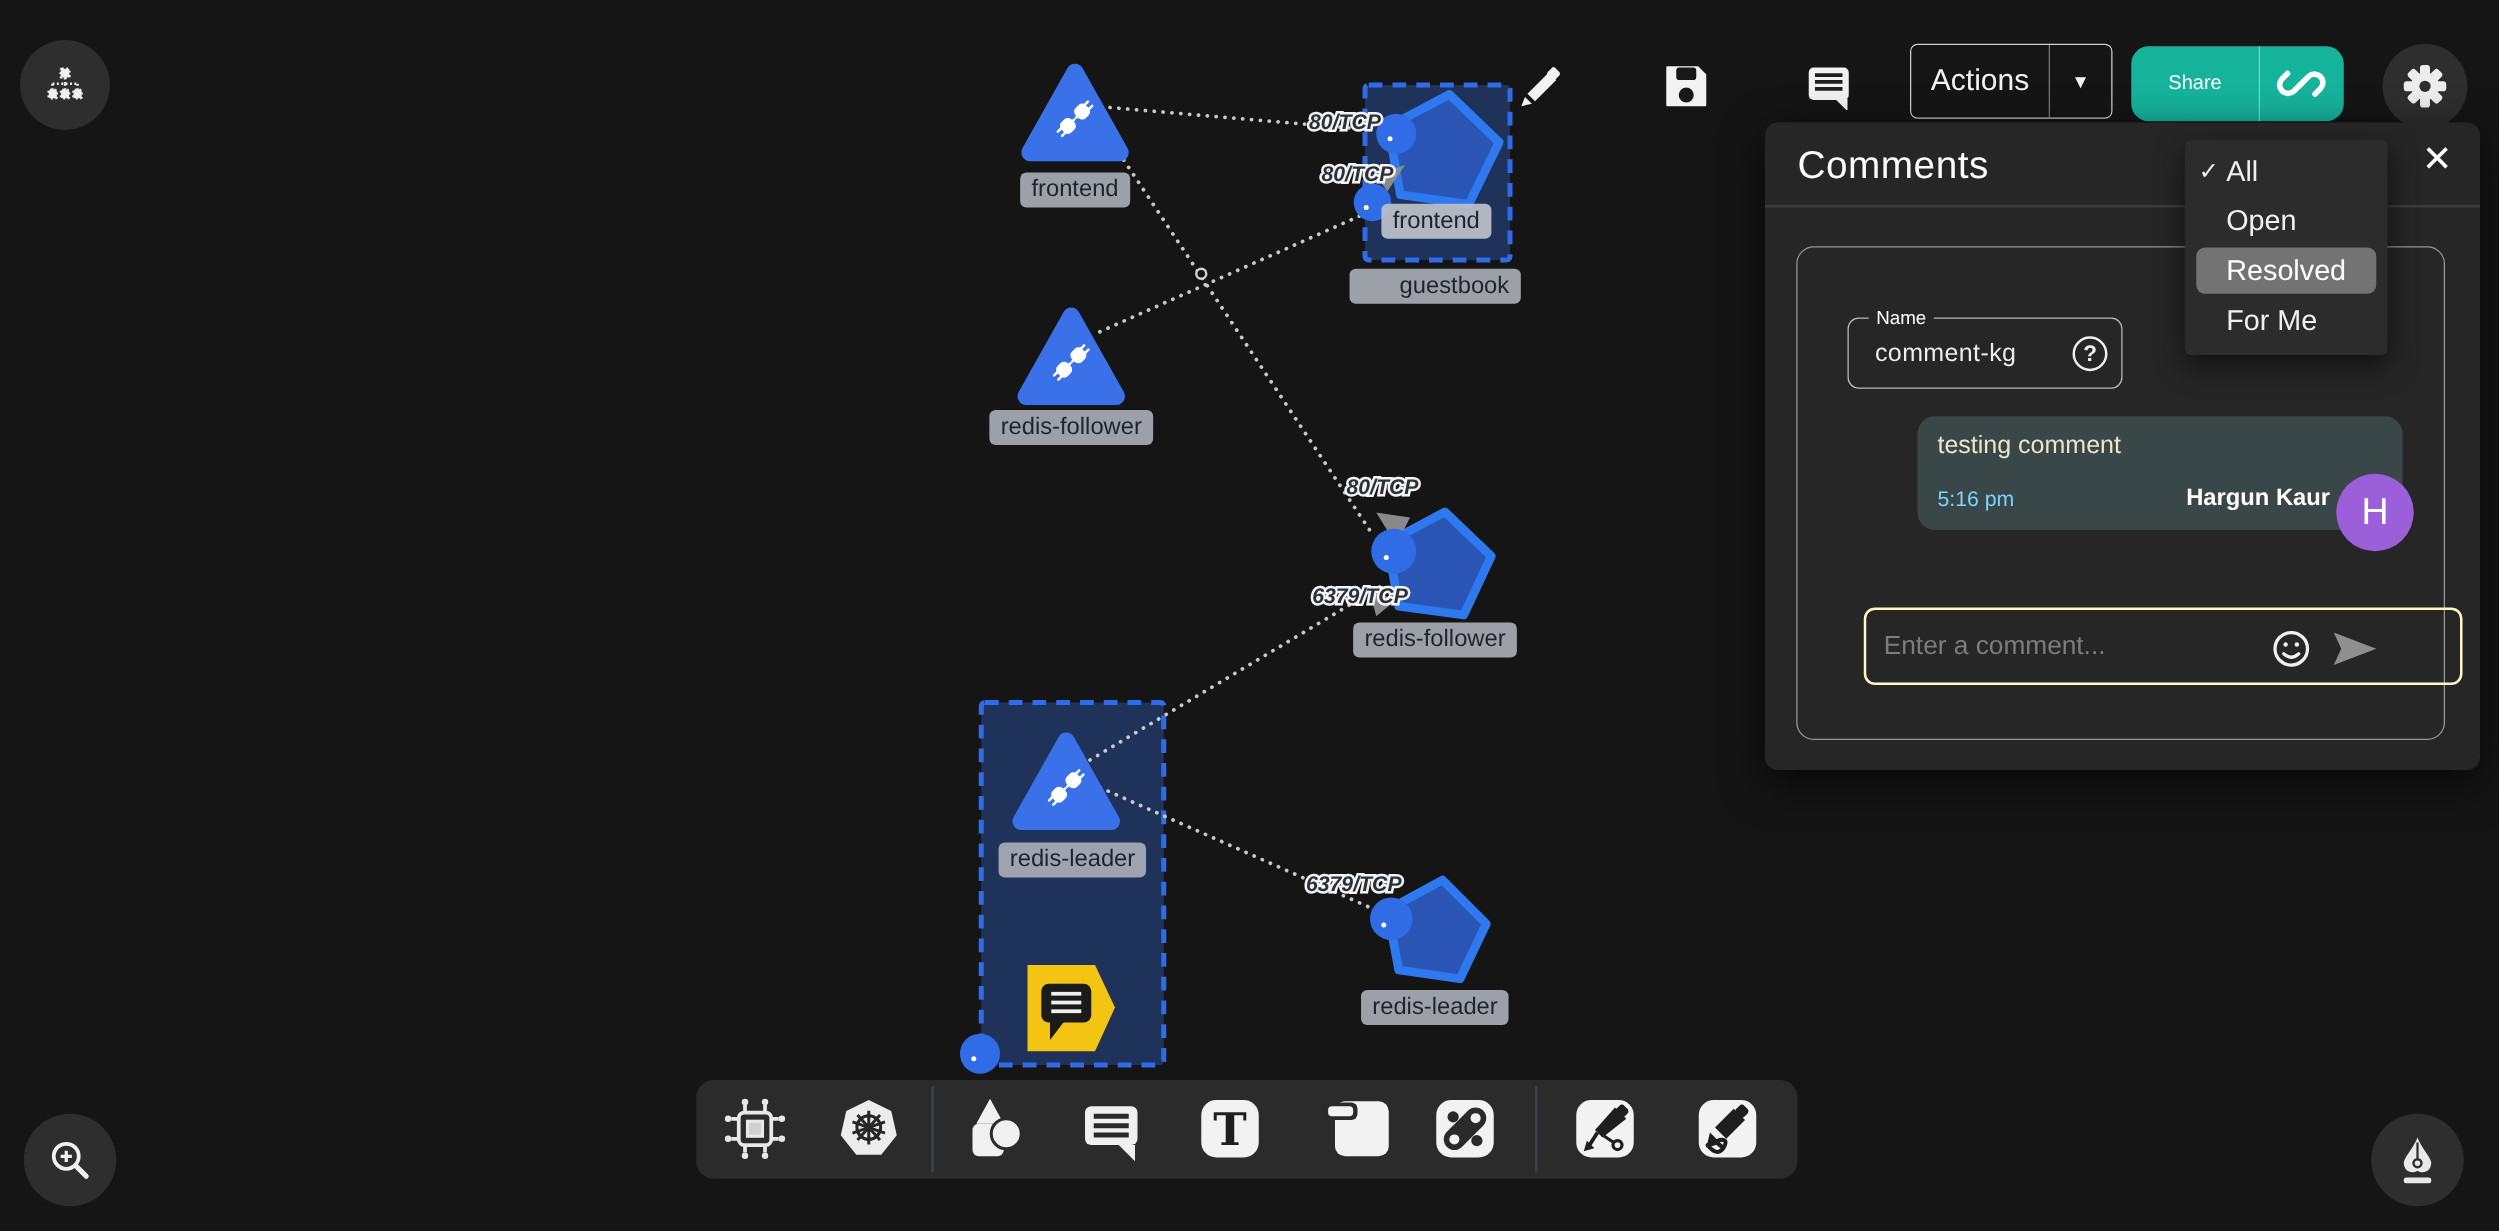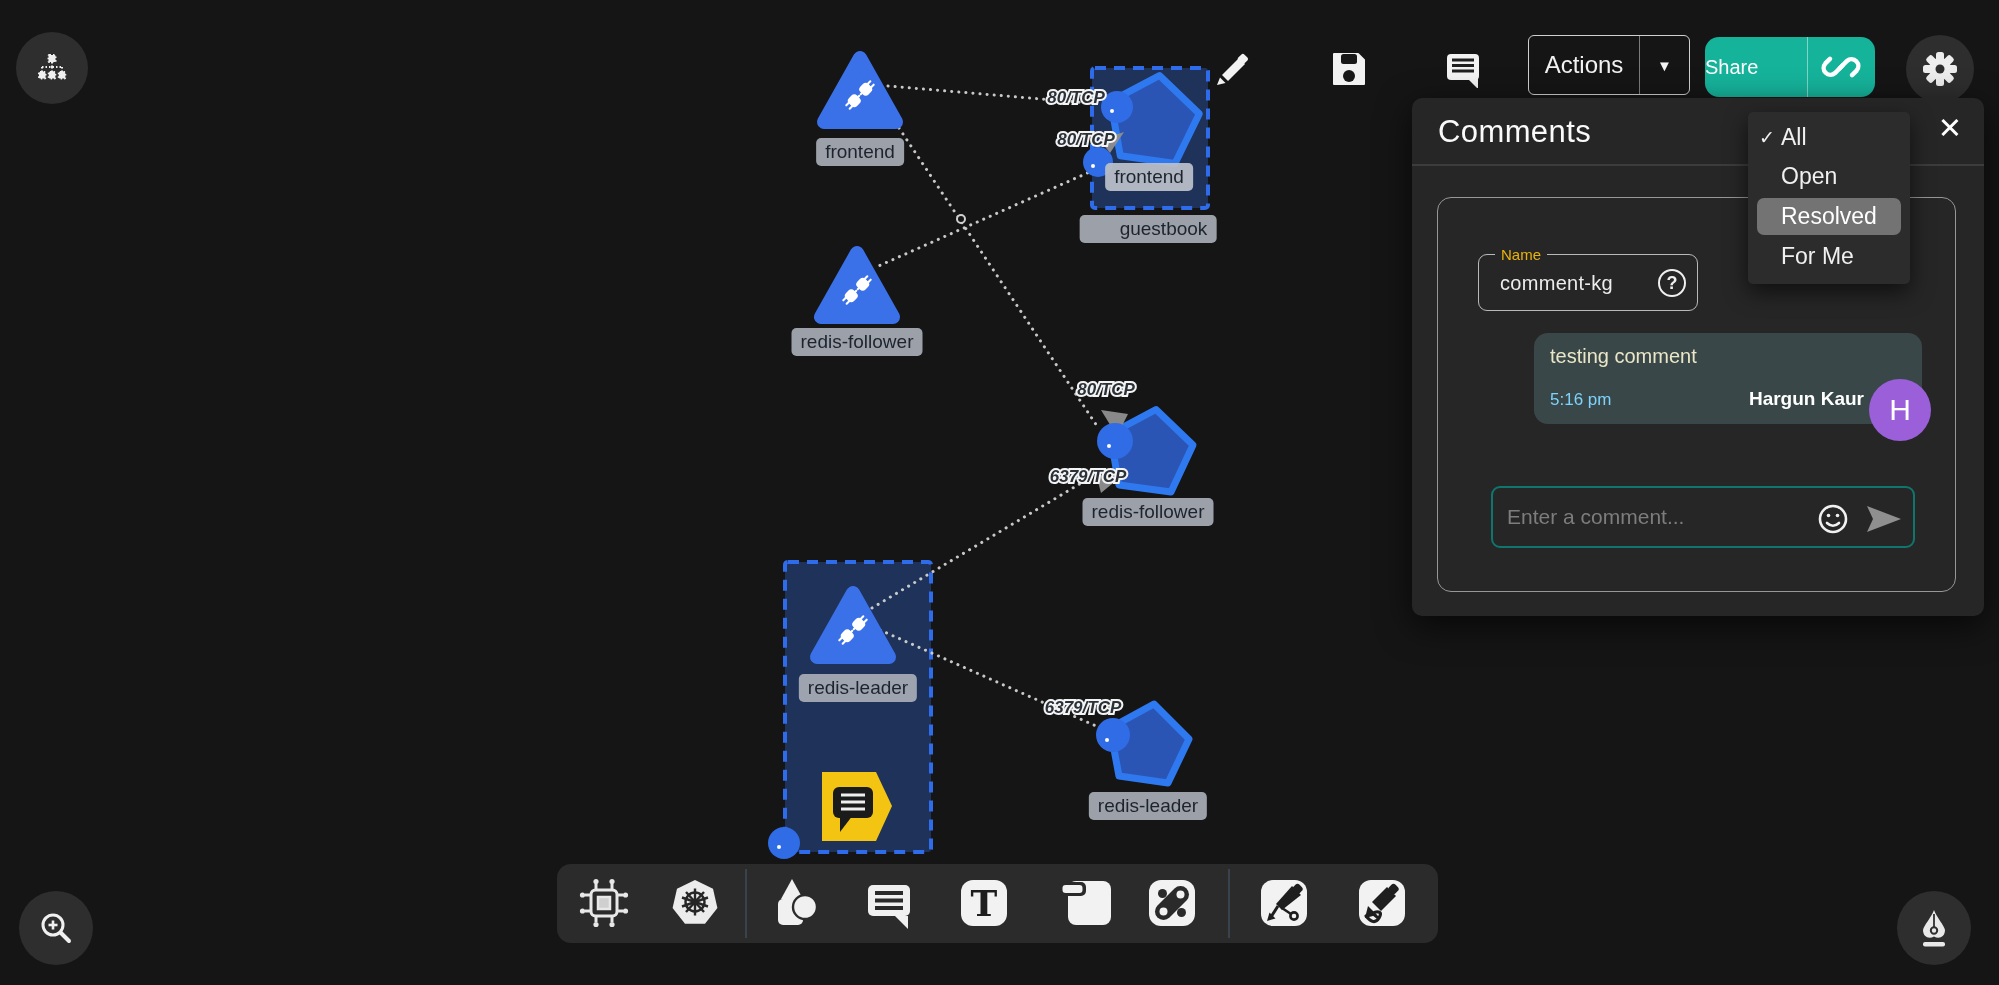--- a/index.html
+++ b/index.html
@@ -26,48 +26,48 @@
 
   
   .top-icon { position:absolute; z-index:6; cursor:pointer; }
   #actions-btn { position:absolute; left:1528px; top:35px; width:162px; height:60px; z-index:6;
     border:1.5px solid #cfcfcf; border-radius:6px; display:flex; align-items:center; color:#f2f2f2; cursor:pointer; }
   #actions-btn .lbl { width:110px; text-align:center; font-size:24px; }
   #actions-btn .sep { width:1px; height:100%; background:rgba(207,207,207,.55); }
   #actions-btn .caret { flex:1; text-align:center; font-size:15px; }
   #share-btn { position:absolute; left:1705px; top:37px; width:170px; height:60px; z-index:6;
     background:#16b39b; border-radius:14px; display:flex; align-items:center; color:#fff; cursor:pointer; }
-  #share-btn .lbl { width:102px; text-align:left; font-size:20px; }
+  #share-btn .lbl { width:102px; text-align:center; font-size:16px; }
   #share-btn .sep { width:1px; height:100%; background:rgba(255,255,255,.45); }
 
   
   #comments-panel { position:absolute; left:1412px; top:98px; width:572px; height:518px;
     background:#262626; border-radius:10px; box-shadow:0 10px 34px rgba(0,0,0,.65); z-index:10; }
   #panel-header { position:relative; height:68px; border-bottom:2px solid #3c3c3c; }
   #panel-title { position:absolute; left:26px; top:16px; font-size:31px; color:#fafafa; letter-spacing:.4px; }
   #panel-close { position:absolute; right:22px; top:16px; font-size:29px; color:#fff; cursor:pointer; line-height:1; }
   #panel-content { position:absolute; left:25px; top:99px; width:519px; height:395px;
     border:1px solid #979797; border-radius:14px; }
   #name-fieldset { position:absolute; left:40px; top:56px; width:220px; height:57px;
     border:1px solid #b9b9b9; border-radius:9px; }
   #name-legend { position:absolute; left:16px; top:-9px; background:#262626; padding:0 6px;
-    font-size:15px; color:#eab308; }
+    font-size:15px; color:#ffffff; }
   #name-value { position:absolute; left:21px; top:17px; font-size:20px; color:#ececec; letter-spacing:.3px; }
   #name-help { position:absolute; right:11px; top:14px; width:28px; height:28px; border:2.5px solid #efefef;
     border-radius:50%; color:#efefef; font-size:18px; font-weight:bold; display:flex; align-items:center;
     justify-content:center; cursor:pointer; }
   #comment-bubble { position:absolute; left:96px; top:135px; width:388px; height:91px;
     background:#3a4748; border-radius:14px; }
   #comment-text { position:absolute; left:16px; top:12px; font-size:20px; color:#eae7c8; }
   #comment-time { position:absolute; left:16px; bottom:14px; font-size:17px; color:#7dd3fc; }
   #comment-author { position:absolute; right:58px; bottom:14px; font-size:19px; font-weight:bold; color:#ffffff; }
   #comment-avatar { position:absolute; left:335px; top:46px; width:62px; height:62px; border-radius:50%;
     background:#9a5fd9; color:#fff; font-size:30px; display:flex; align-items:center; justify-content:center; }
-  #comment-input { position:absolute; left:53px; top:288px; width:424px; height:62px;
-    border:2px solid #0f766e; border-radius:9px; }
+  #comment-input { position:absolute; left:53px; top:288px; width:479px; height:62px;
+    border:2px solid #fef9c3; border-radius:9px; }
   #comment-input input { position:absolute; left:14px; top:0; width:290px; height:100%;
     background:transparent; border:none; outline:none; font-size:21px; color:#dcdcdc;
     font-family:"Liberation Sans", sans-serif; }
   #comment-input input::placeholder { color:#7d7d7d; opacity:1; }
 
   
   #filter-menu { position:absolute; left:1748px; top:112px; width:162px; z-index:20;
     background:#2c2c2c; border-radius:5px; box-shadow:0 8px 22px rgba(0,0,0,.6); padding:6px 0 8px 0; }
   .menu-item { position:relative; height:39px; line-height:39px; padding-left:33px;
     font-size:23px; color:#f0f0f0; cursor:pointer; white-space:nowrap; }

